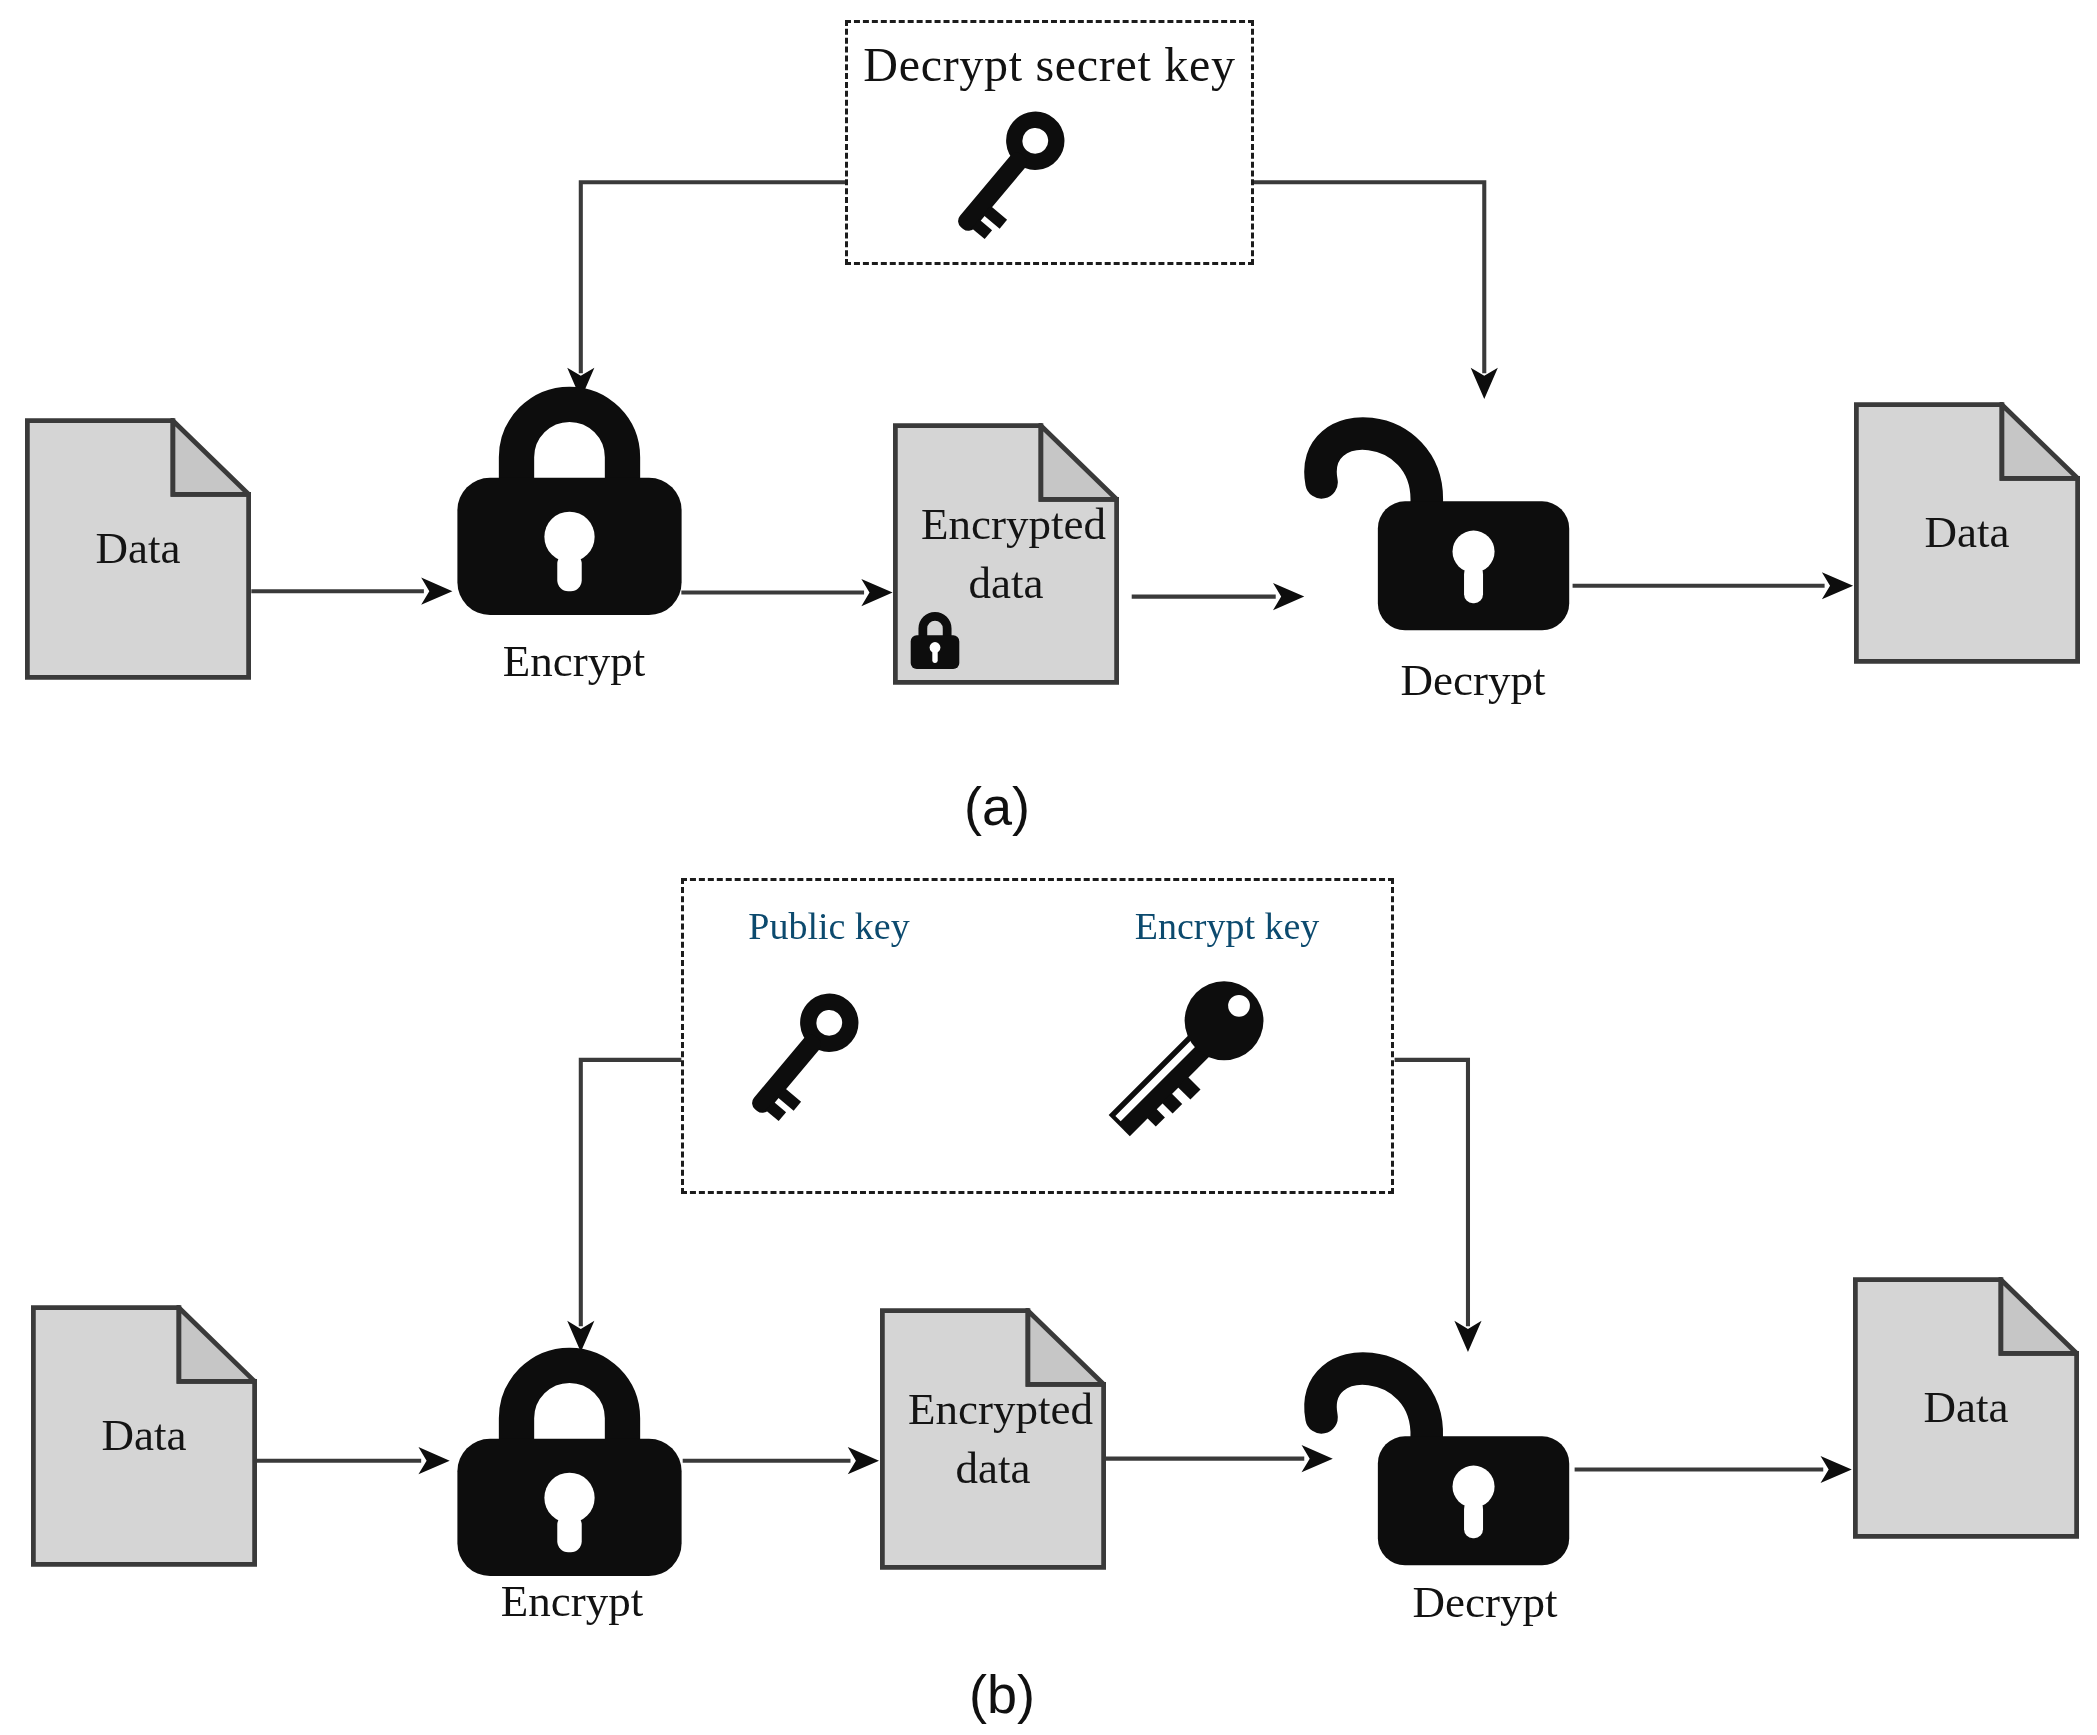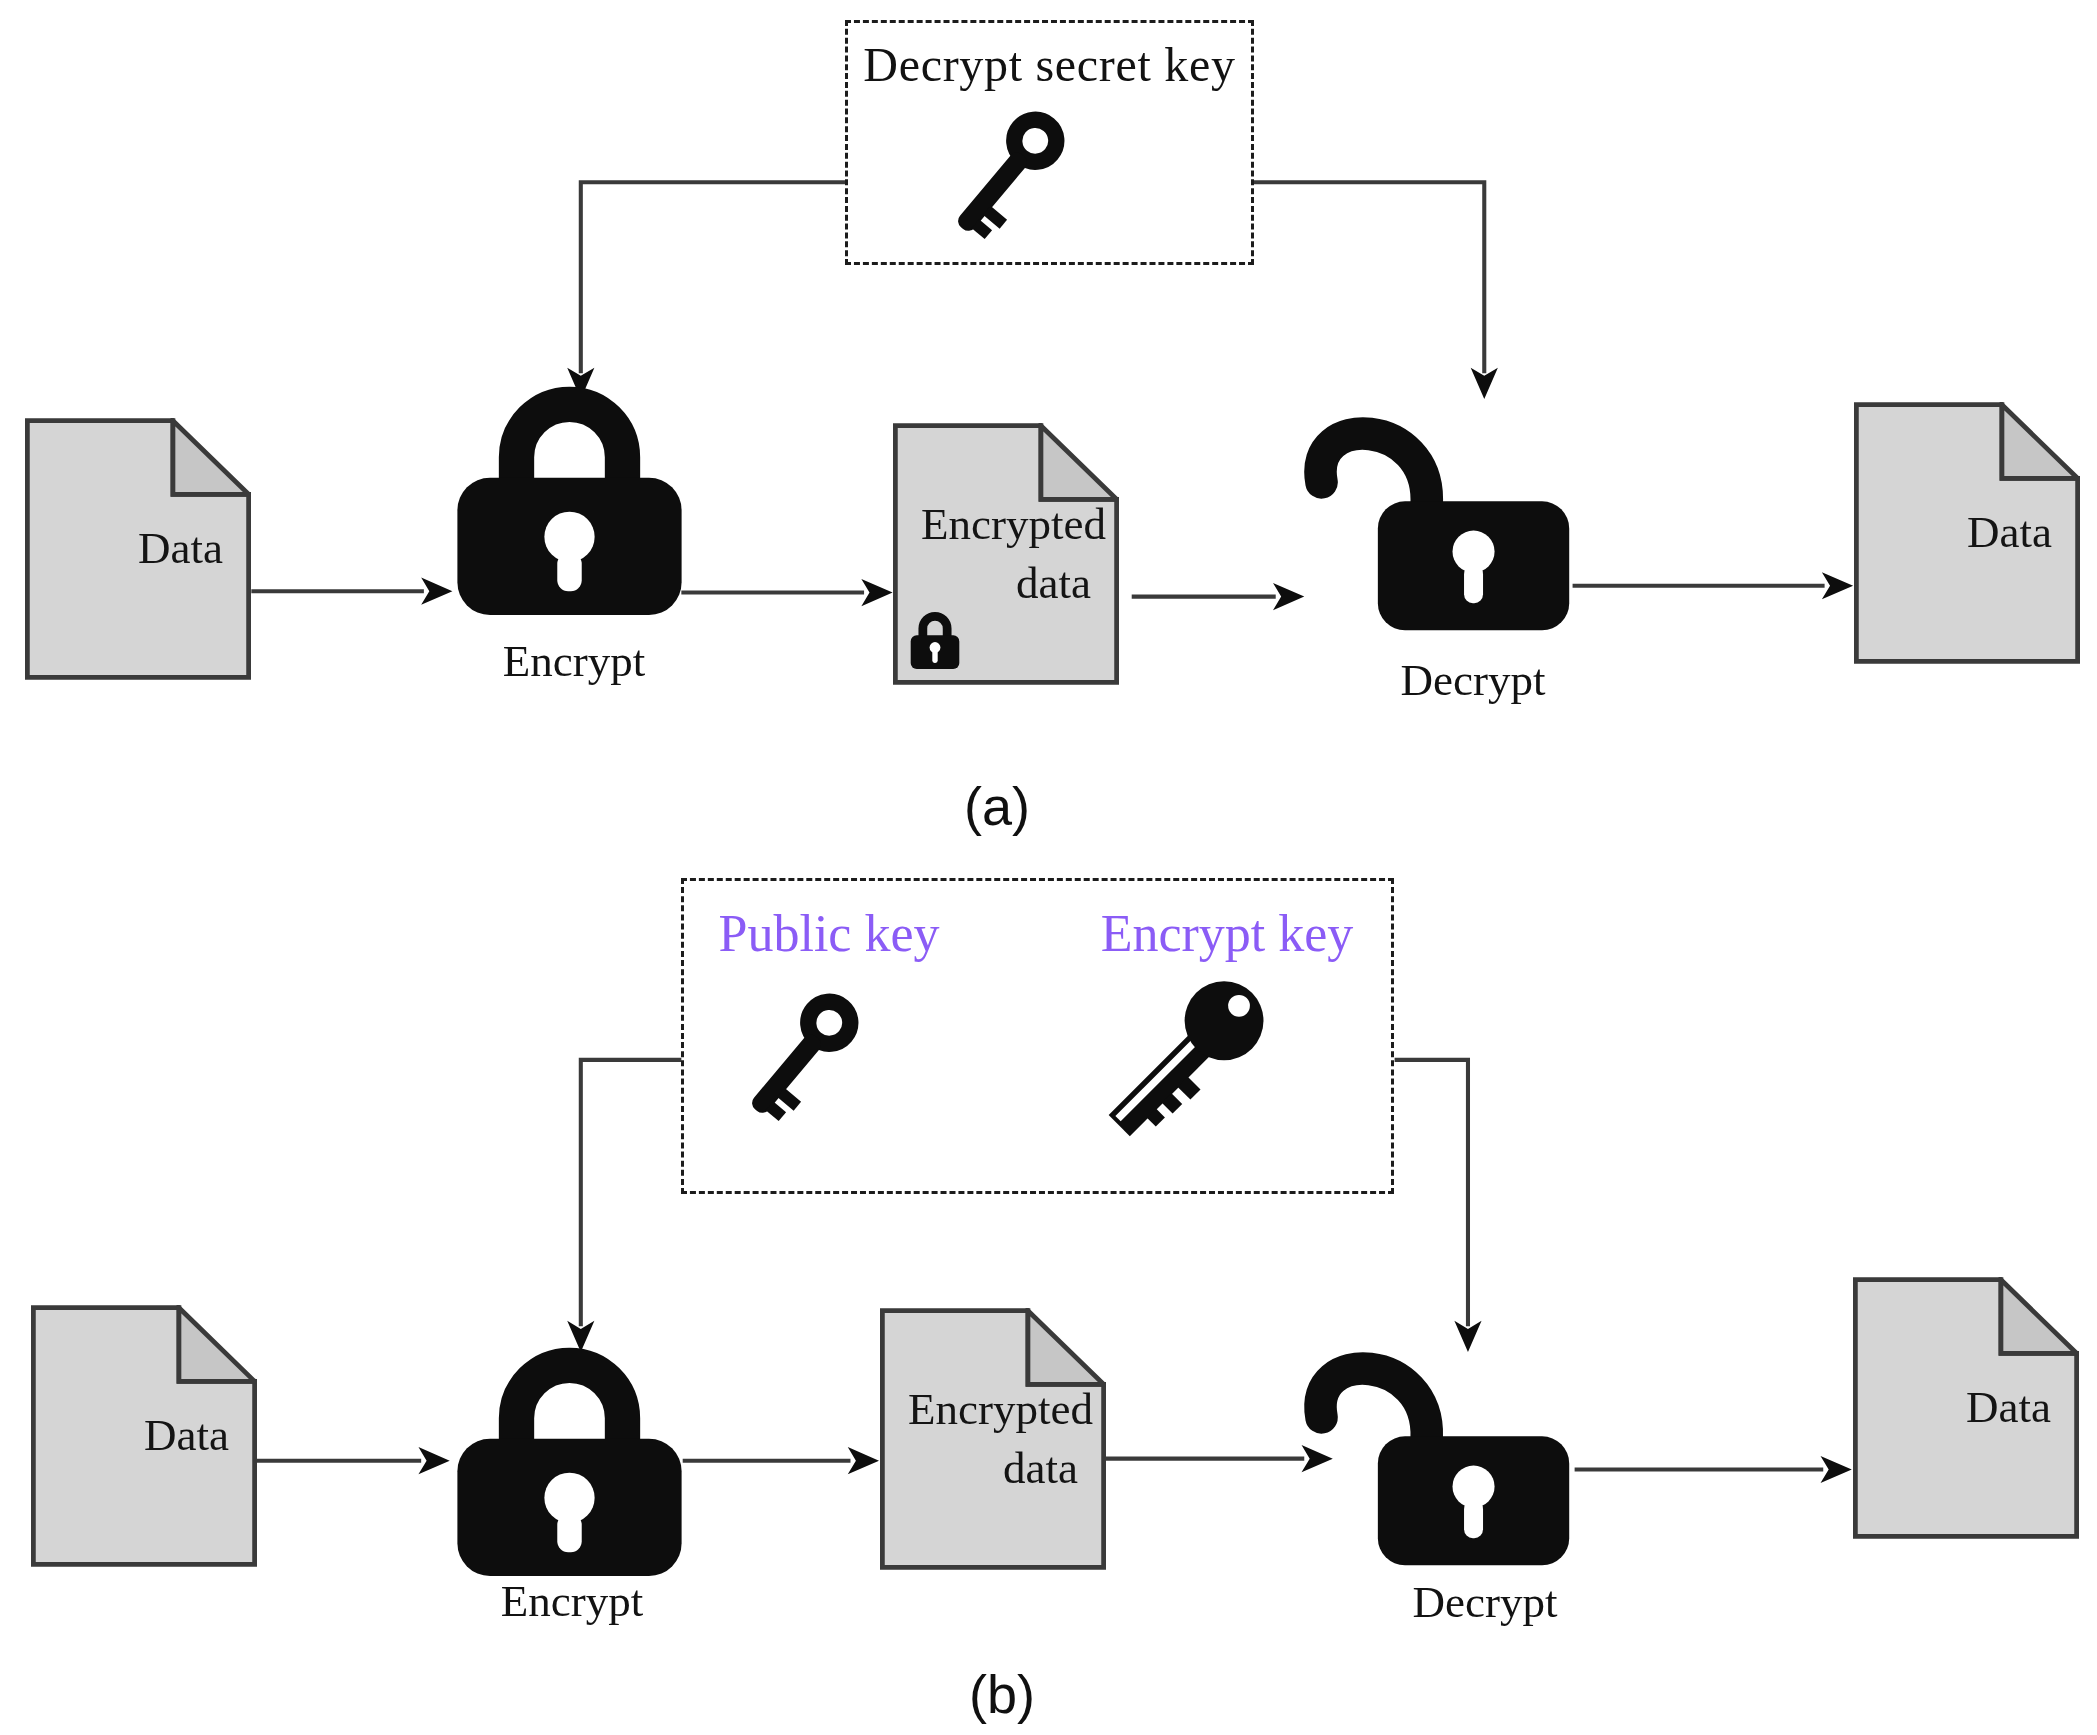--- a/index.html
+++ b/index.html
@@ -22,30 +22,30 @@
     width:100%;
     text-align:center;
     font-size:48px;
     color:#121212;
     padding-top:13.6px;
     letter-spacing:0.7px;
   }
   .keylabel{
     position:absolute;
     transform:translateX(-50%);
-    font-size:52px;
-    color:#8b5cf6;
+    font-size:38px;
+    color:#0c4a6e;
     white-space:nowrap;
   }
   .doc{position:absolute;width:226px;height:262px;}
   .doc svg.docshape{position:absolute;left:0;top:0;}
   .doc-label{
     position:absolute;left:0;top:0;right:0;bottom:0;
     display:flex;align-items:center;justify-content:center;
-    text-align:right;
+    text-align:center;
     font-size:45px;line-height:1.32;
     color:#141414;
   }
   .doc-label .wrapbox{width:170px;}
   .minilock{position:absolute;left:15px;top:181px;}
   .locklabel{
     position:absolute;
     transform:translateX(-50%);
     font-size:45px;
     color:#121212;

